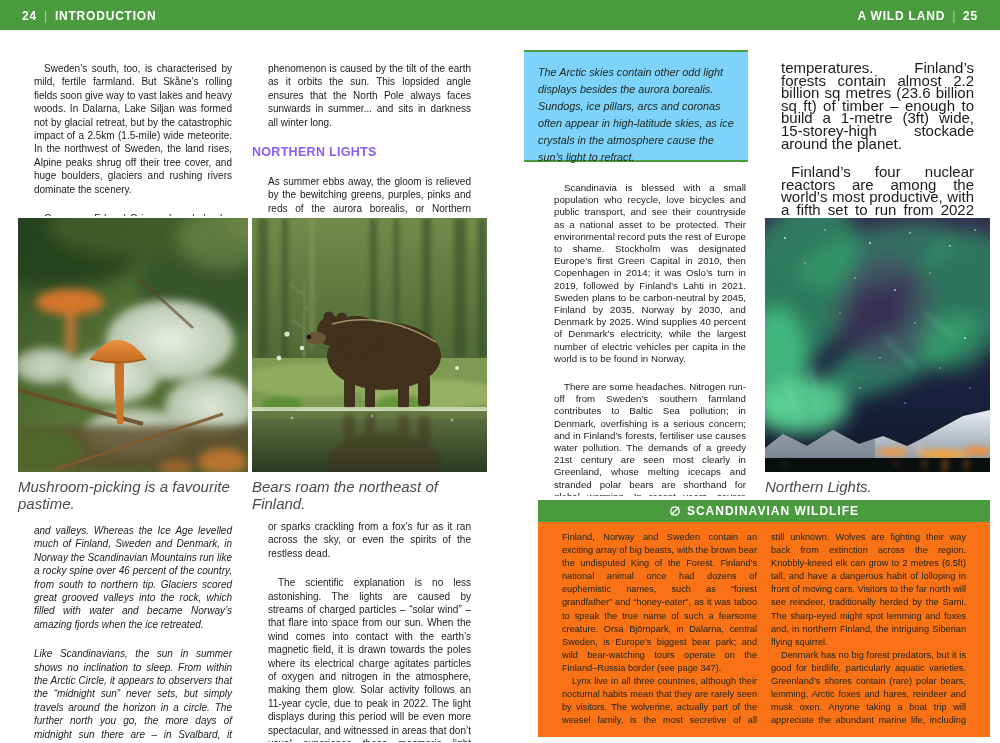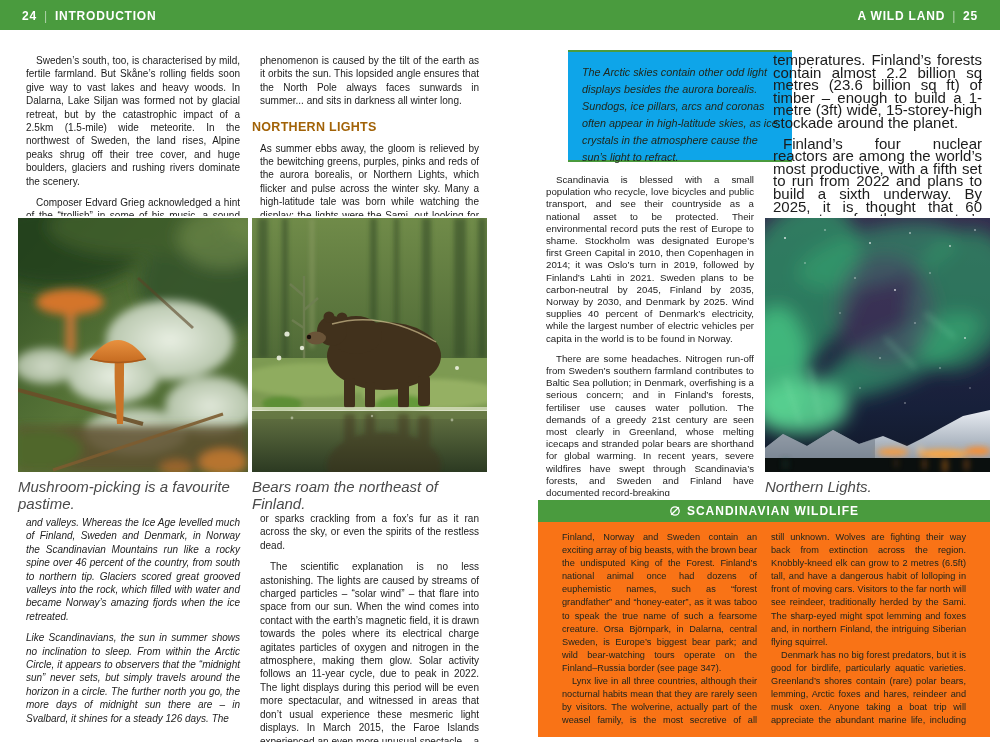--- a/index.html
+++ b/index.html
@@ -7,37 +7,37 @@
   #spread{position:relative;width:1000px;height:743px;background:#fff;}
 
   
   .topbar{position:absolute;left:0;top:0;width:1000px;height:30px;background:#4a9b3e;
     display:flex;justify-content:space-between;align-items:center;padding:0 22px;box-sizing:border-box;}
   .topbar span{color:#fff;font-weight:700;font-size:12px;letter-spacing:.8px;}
   .topbar .sep{opacity:.55;font-weight:400;margin:0 7px;}
 
   
   .col{position:absolute;box-sizing:border-box;overflow:hidden;}
-  .text p{margin:8px;text-align:justify;font-size:10px;line-height:13.4px;color:#1b1b1b;}
+  .text p{margin:16px;text-align:justify;font-size:10px;line-height:13.4px;color:#1b1b1b;}
   .text p.indent{text-indent:10px;}
-  .text h3{margin:12px 0 3px 0;font-size:12.5px;letter-spacing:.3px;color:#a16207;}
+  .text h3{margin:12px 0 3px 0;font-size:12.5px;letter-spacing:.3px;color:#8b5cf6;}
   .text h3:first-child{margin-top:0;}
 
   #c1top{left:18px;top:46px;width:230px;height:170px;}
   #c2top{left:252px;top:46px;width:235px;height:170px;}
   #c3{left:538px;top:166px;width:224px;height:330px;}
   #c3 p{font-size:9.7px;line-height:12.2px;}
   #c4top{left:765px;top:46px;width:225px;height:170px;}
   #c4top p{font-size:15px;line-height:12.6px;}
   #c1bot{left:18px;top:508px;width:230px;height:238px;font-style:italic;}
   #c2bot{left:252px;top:504px;width:235px;height:238px;}
 
   
-  .callout{position:absolute;left:568px;top:50px;width:224px;height:112px;box-sizing:border-box;
-    background:#0ea5e9;border-top:2px solid #4a9b3e;border-bottom:2px solid #4a9b3e;
+  .callout{position:absolute;left:524px;top:50px;width:224px;height:112px;box-sizing:border-box;
+    background:#7dd3fc;border-top:2px solid #4a9b3e;border-bottom:2px solid #4a9b3e;
     padding:12px 14px;}
   .callout p{margin:0;font-style:italic;font-size:10.8px;line-height:17px;color:#20281e;}
 
   
   figure{position:absolute;margin:0;padding:0;overflow:hidden;}
   figure svg{display:block;width:100%;height:100%;}
   #photo-mushroom{left:18px;top:218px;width:230px;height:254px;}
   #photo-bear{left:252px;top:218px;width:235px;height:254px;}
   #photo-aurora{left:765px;top:218px;width:225px;height:254px;}
   .caption{position:absolute;font-style:italic;font-size:15px;color:#4a4a4a;}

